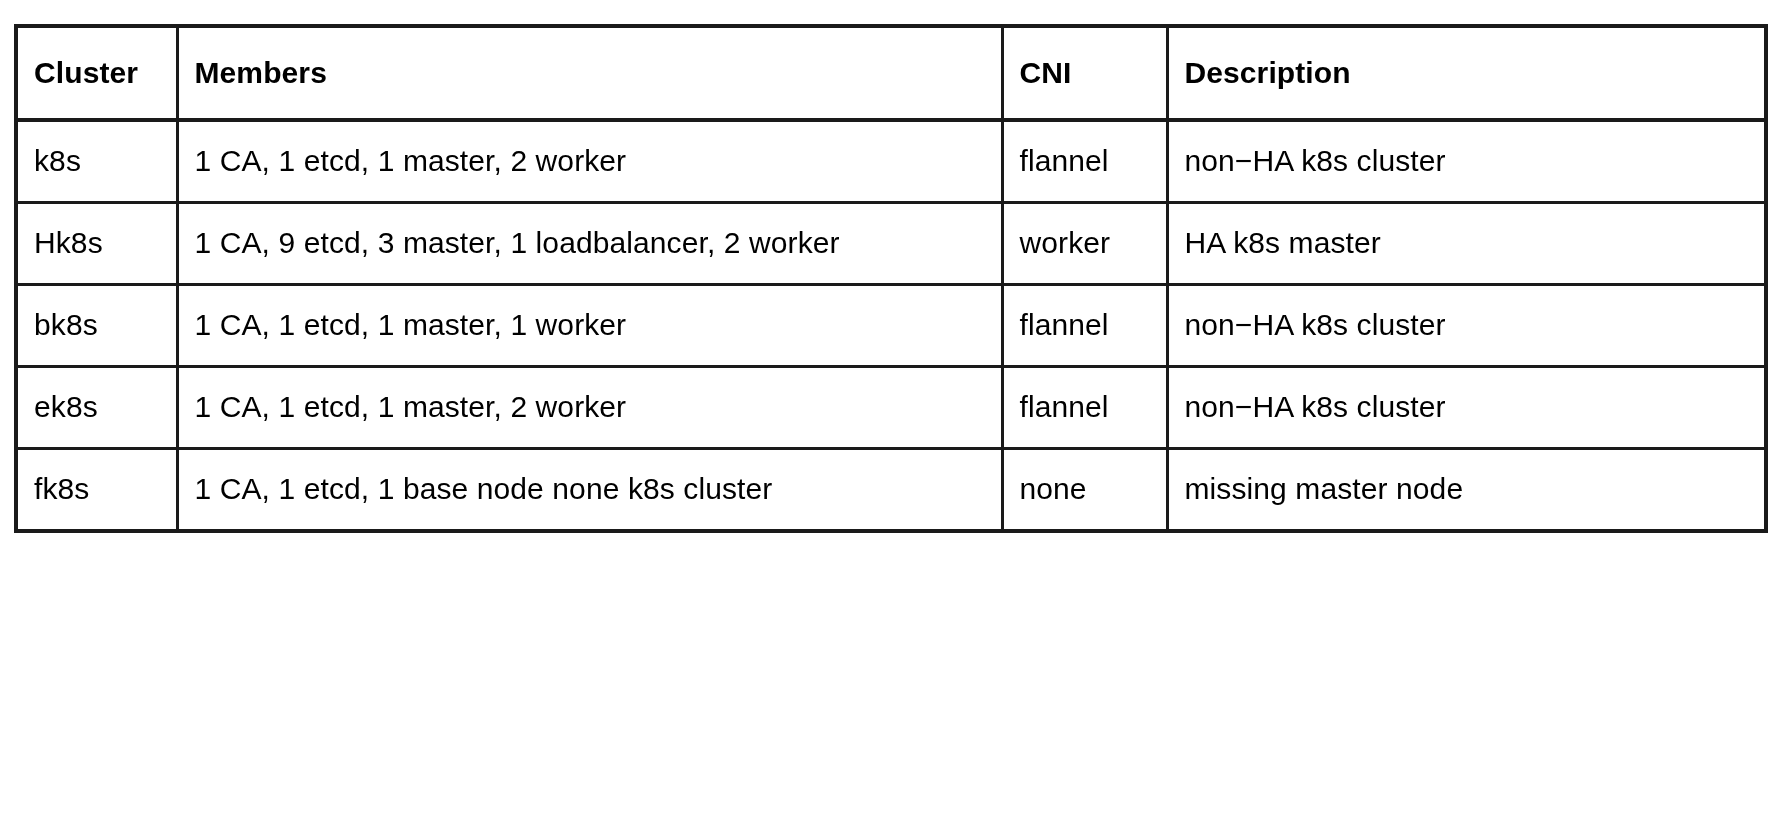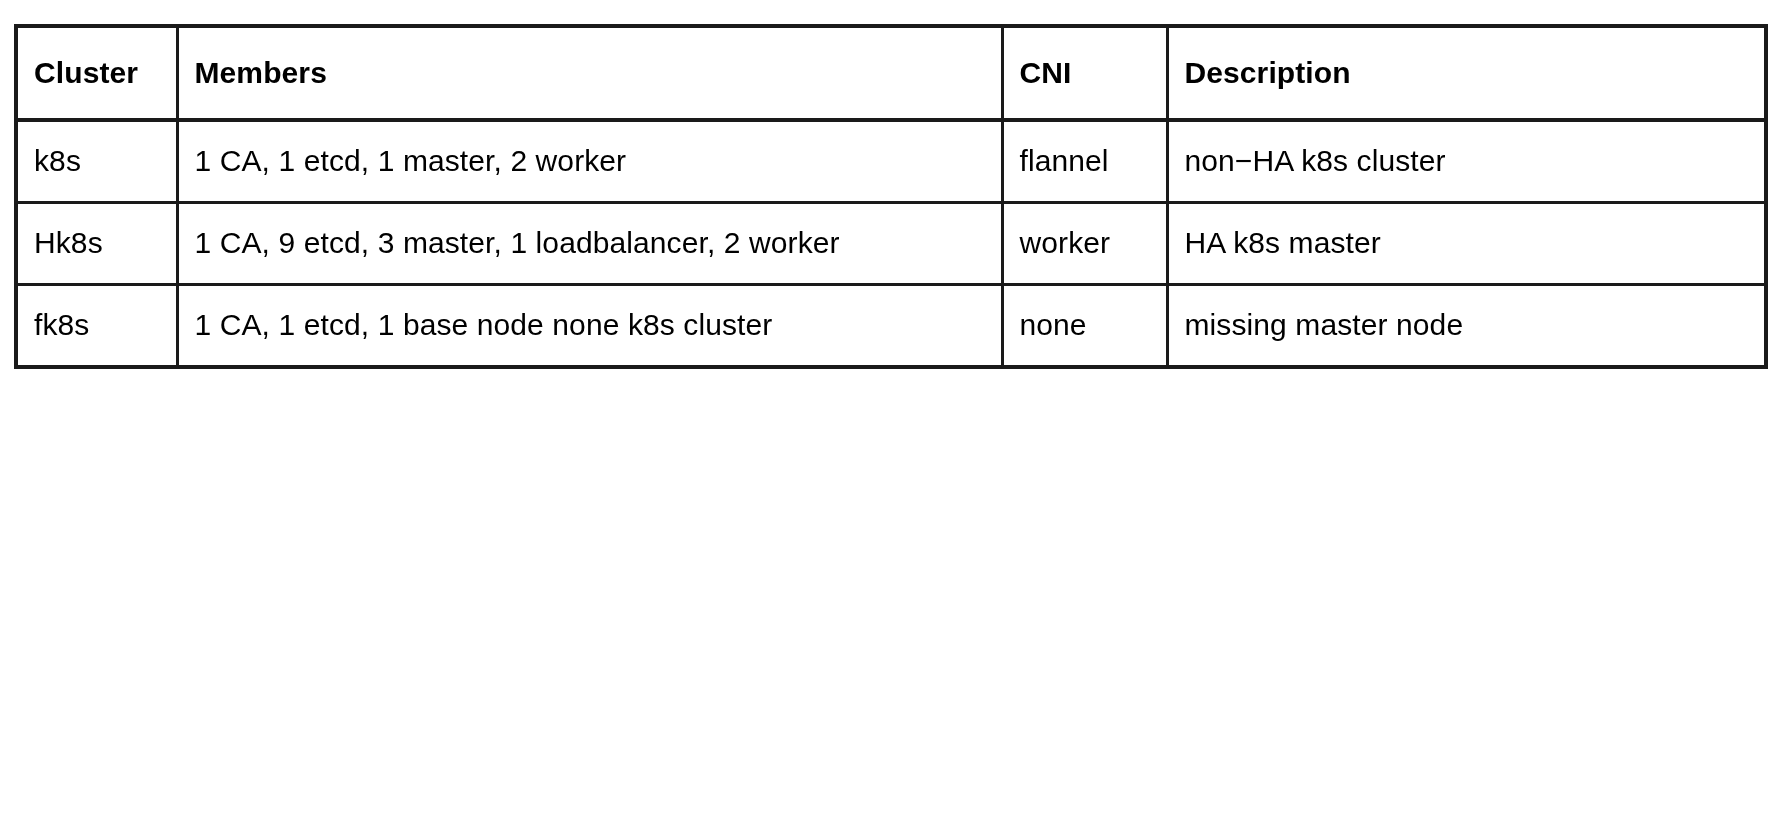--- a/index.html
+++ b/index.html
@@ -107,20 +107,32 @@
           <td>flannel</td>
           <td>non−HA k8s cluster</td>
         </tr>
         <tr class="data-row">
           <td>Hk8s</td>
           <td>1 CA, 9 etcd, 3 master, 1 loadbalancer, 2 worker</td>
           <td>worker</td>
           <td>HA k8s master</td>
         </tr>
         <tr class="data-row">
+          <td>bk8s</td>
+          <td class="indented"> 1 CA, 1 etcd, 1 master, 1 worker</td>
+          <td>flannel</td>
+          <td>non−HA k8s cluster</td>
+        </tr>
+        <tr class="data-row">
+          <td>ek8s</td>
+          <td>1 CA, 1 etcd, 1 master, 2 worker</td>
+          <td>flannel</td>
+          <td>non−HA k8s cluster</td>
+        </tr>
+        <tr class="data-row">
           <td>fk8s</td>
           <td class="indented"> 1 CA, 1 etcd, 1 base node none k8s cluster</td>
           <td>none</td>
           <td>missing master node</td>
         </tr>
       </tbody>
     </table>
   </div>
 </div>
 

